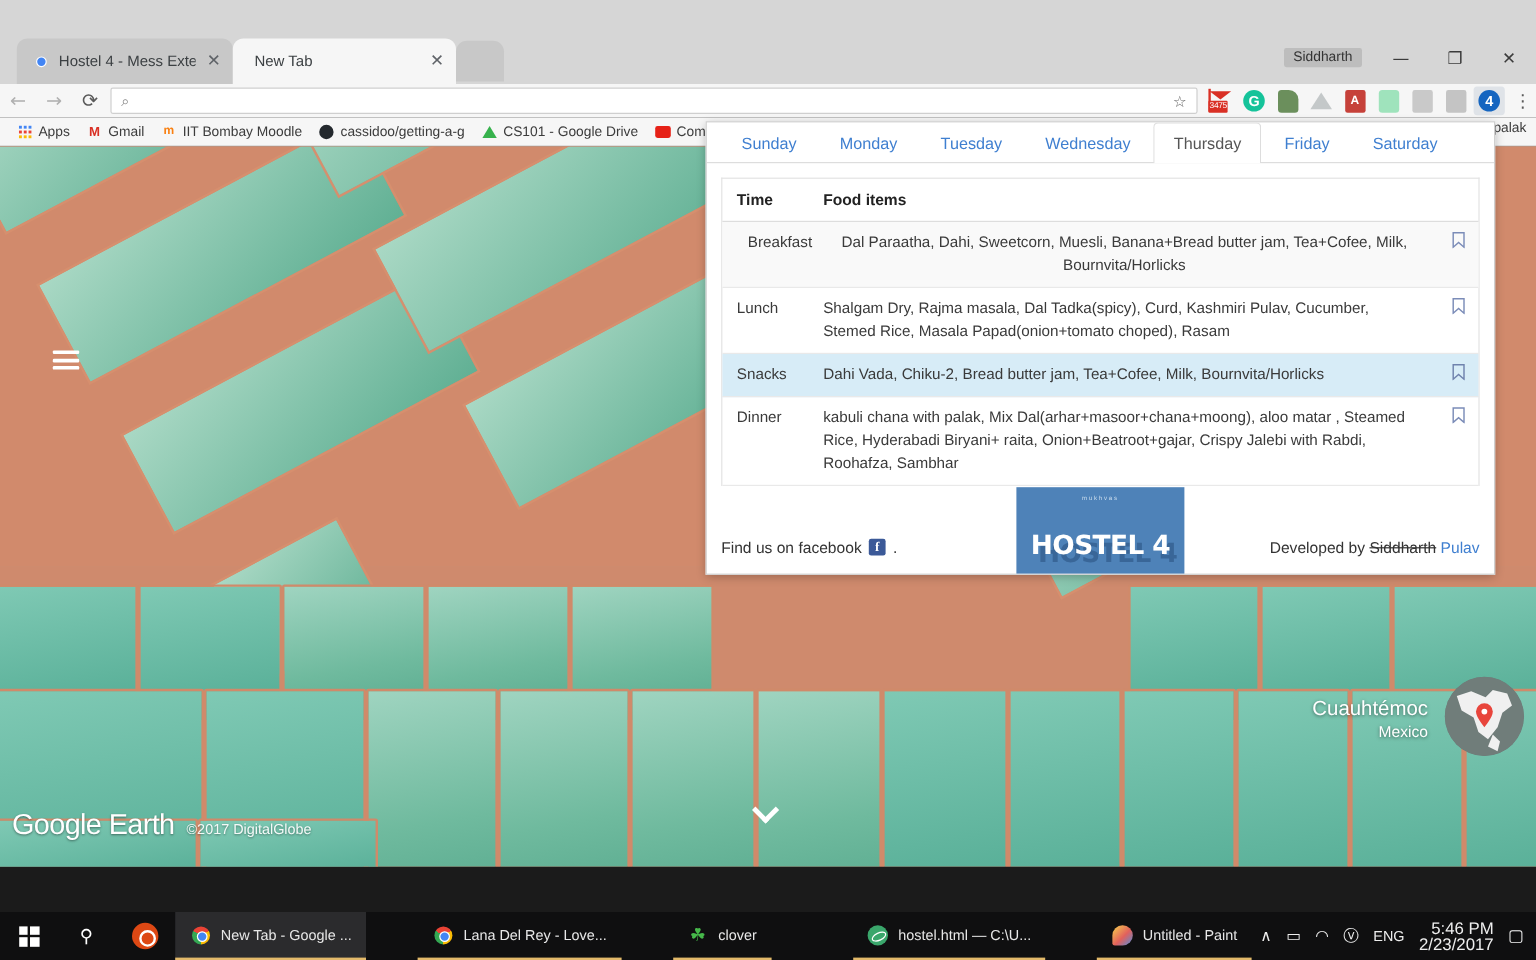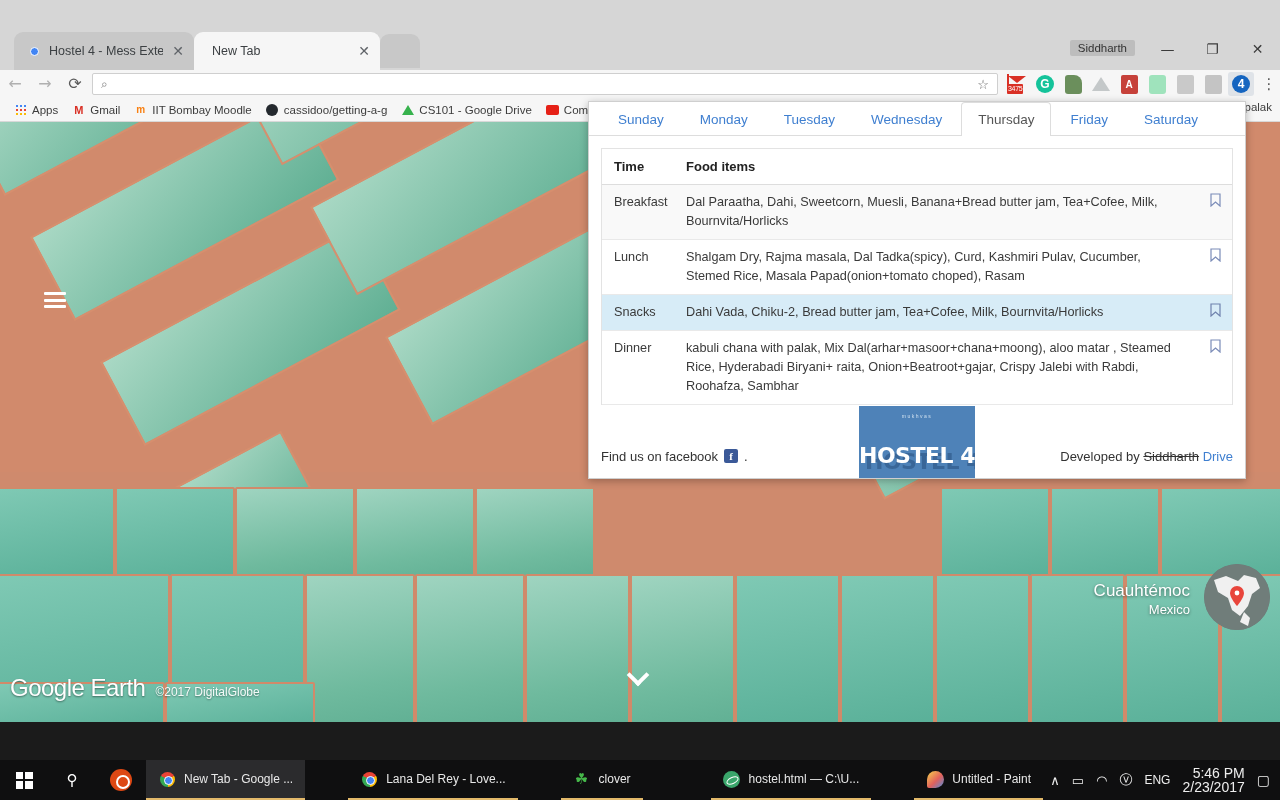--- a/index.html
+++ b/index.html
@@ -220,40 +220,40 @@
   .menu-table { margin: 12px 12px; border: 1px solid #e3e3e3; border-bottom: none; }
   .mt-head {
     display: flex; font-size: 13px; font-weight: bold; color: #222;
     padding: 10px 0; border-bottom: 1px solid #ddd;
   }
   .mt-row {
     display: flex; font-size: 12.7px; color: #3a3a3a;
     border-bottom: 1px solid #e9e9e9; padding: 8px 0;
     line-height: 19px;
   }
-  .mt-row.alt { background: #f9f9f9; }
+  .mt-row.alt { background: #f9f9f9; text-align: center; }
   .mt-row.hl { background: #d7ecf7; }
   .c-time { flex: 0 0 84px; padding-left: 12px; }
   .c-food { flex: 1; padding-right: 10px; }
   .c-mark { flex: 0 0 34px; text-align: center; color: #8294bf; font-size: 13px;
             cursor: pointer; }
 
   .popup-footer {
     margin-top: auto; position: relative; height: 86px;
     display: flex; align-items: flex-end; padding: 0 12px 14px;
   }
   .fb-line { font-size: 13px; color: #333; display: flex; align-items: flex-start; gap: 6px; }
   .fb-ico {
     width: 14px; height: 14px; background: #3b5998; color: #fff;
     font-size: 11px; font-weight: bold; font-family: "Liberation Serif", serif;
     display: flex; align-items: center; justify-content: center; border-radius: 2px;
   }
   .logo-box {
     position: absolute; left: 50%; transform: translateX(-50%); bottom: 0;
-    width: 116px; height: 72px; background: #4e82b8; overflow: hidden;
+    width: 140px; height: 72px; background: #4e82b8; overflow: hidden;
   }
   .logo-top {
     position: absolute; top: 7px; left: 0; right: 0; text-align: center;
     font-size: 5px; letter-spacing: 1.5px; color: #cfe0ef;
   }
   .logo-main {
     position: absolute; left: 0; right: 0; bottom: 10px; text-align: center;
     color: #fff; font-size: 22px; font-weight: bold; letter-spacing: -0.5px;
     text-shadow: 6px 6px 0 rgba(40,80,125,.55);
     font-family: "DejaVu Sans", sans-serif;
@@ -547,21 +547,21 @@
       </div>
 
       <div class="logo-box">
         <div class="logo-top">mukhvas</div>
         <div class="logo-main">HOSTEL 4</div>
       </div>
 
       <div class="dev-line">
         <span>Developed by</span>
         <span class="dev-strike">Siddharth</span>
-        <span class="dev-name">Drive</span>
+        <span class="dev-name">Pulav</span>
       </div>
     </div>
   </div>
 
   <div class="taskbar">
     <div class="tb-start">
       <span class="win-logo">
           <i></i>
           <i></i>
           <i></i>

